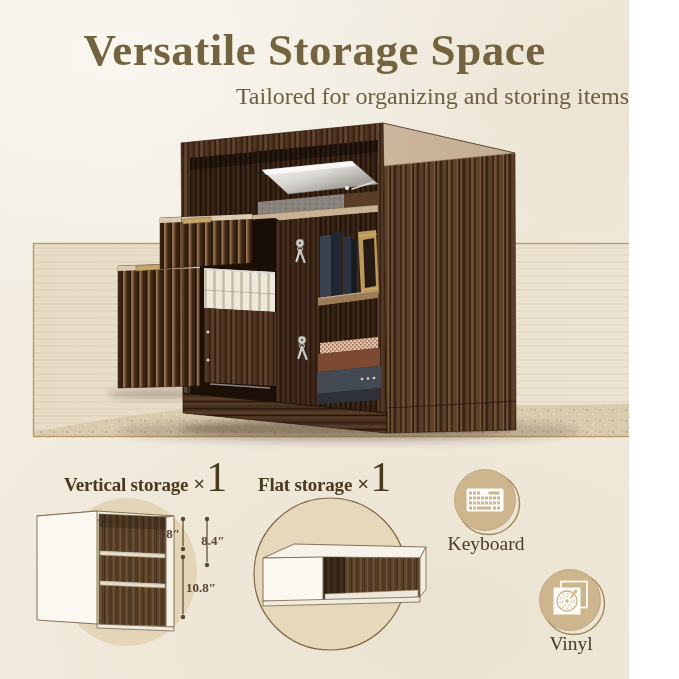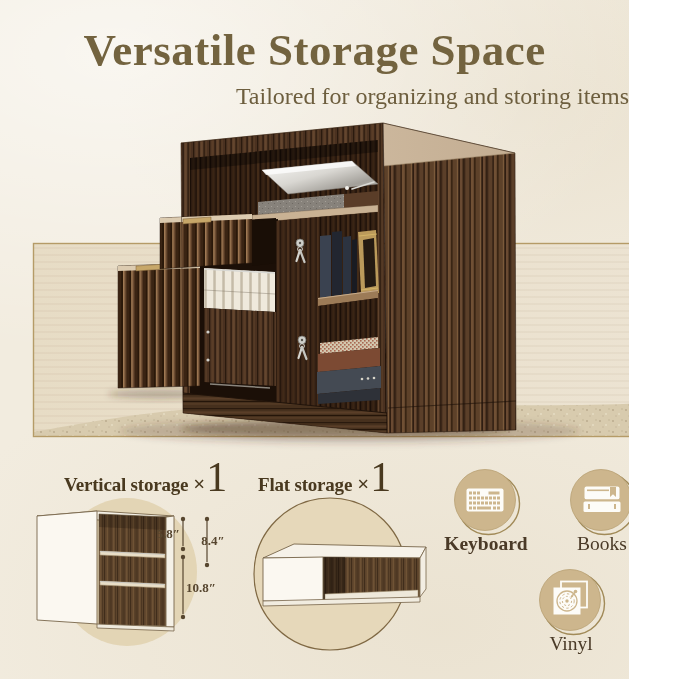--- a/index.html
+++ b/index.html
@@ -28,21 +28,21 @@
     color:#49391f;white-space:nowrap;
   }
   .heading .lbl{font-size:19px;font-weight:700;letter-spacing:-.2px;}
   .heading .times{font-size:21px;font-weight:700;margin-left:5px;}
   .heading .count{font-size:42px;font-weight:500;line-height:1;margin-left:1px;}
   .heading-vertical{left:44px;margin-left:20px;}
   .heading-flat{left:258px;}
   .feature{position:absolute;width:90px;text-align:center;}
   .feature svg{position:static;margin:0 auto;}
   .feature-label{margin-top:-3px;font-size:19.5px;color:#4a3a27;}
-  .f-keyboard{left:441px;top:466px;font-weight:bold;}
+  .f-keyboard{left:441px;top:466px;}
   .f-books{left:557px;top:466px;}
   .f-organize{left:441px;top:566px;}
   .f-vinyl{left:526px;top:566px;}
   .dim{font:600 13px "Liberation Serif","DejaVu Serif",serif;fill:#57462f;}
 </style>
 </head>
 <body>
 
 <div class="stage">
 
@@ -337,34 +337,20 @@
         <rect x="18" y="40.5" width="3" height="3"></rect>
           <rect x="22" y="40.5" width="3" height="3"></rect>
           <rect x="26" y="40.5" width="14" height="3"></rect>
           <rect x="42" y="40.5" width="3" height="3"></rect>
           <rect x="46" y="40.5" width="3" height="3"></rect>
       </g>
     </svg>
     <div class="feature-label">Keyboard</div>
   </div>
 
-  <div class="feature f-books">
-    <svg width="70" height="70" viewBox="0 0 70 70">
-      <circle cx="37.5" cy="37.5" r="31" fill="none" stroke="#a18a58" stroke-width="1.4"></circle>
-      <circle cx="34" cy="34" r="30.5" fill="#cdb68d" stroke="#b9a173" stroke-width=".8"></circle>
-      <rect x="17.5" y="20.5" width="35" height="13" rx="2" fill="#fdfcf8"></rect>
-      <rect x="20" y="23.5" width="22" height="1.6" fill="#cdb68d"></rect>
-      <polygon points="43,21 49,21 49,31 46,28.2 43,31" fill="#cdb68d"></polygon>
-      <rect x="17.5" y="33.5" width="35" height="1.4" fill="#cdb68d"></rect>
-      <rect x="16.5" y="35.5" width="37" height="10.5" rx="1.5" fill="#fdfcf8"></rect>
-      <rect x="21" y="38" width="2" height="5" fill="#cdb68d"></rect>
-      <rect x="47" y="38" width="2" height="5" fill="#cdb68d"></rect>
-    </svg>
-    <div class="feature-label">Books</div>
-  </div>
 
 
   <div class="feature f-vinyl">
     <svg width="70" height="70" viewBox="0 0 70 70">
       <circle cx="37.5" cy="37.5" r="31" fill="none" stroke="#a18a58" stroke-width="1.4"></circle>
       <circle cx="34" cy="34" r="30.5" fill="#cdb68d" stroke="#b9a173" stroke-width=".8"></circle>
       <rect x="25" y="15.5" width="26" height="26" fill="none" stroke="#fdfcf8" stroke-width="1.8"></rect>
       <rect x="17.5" y="21.5" width="27" height="27" fill="#fdfcf8"></rect>
       <circle cx="31" cy="35" r="10" fill="#fdfcf8" stroke="#cdb68d" stroke-width="1.3"></circle>
       <circle cx="31" cy="35" r="7.2" fill="none" stroke="#cdb68d" stroke-width="1" stroke-dasharray="2.4 2.4"></circle>

